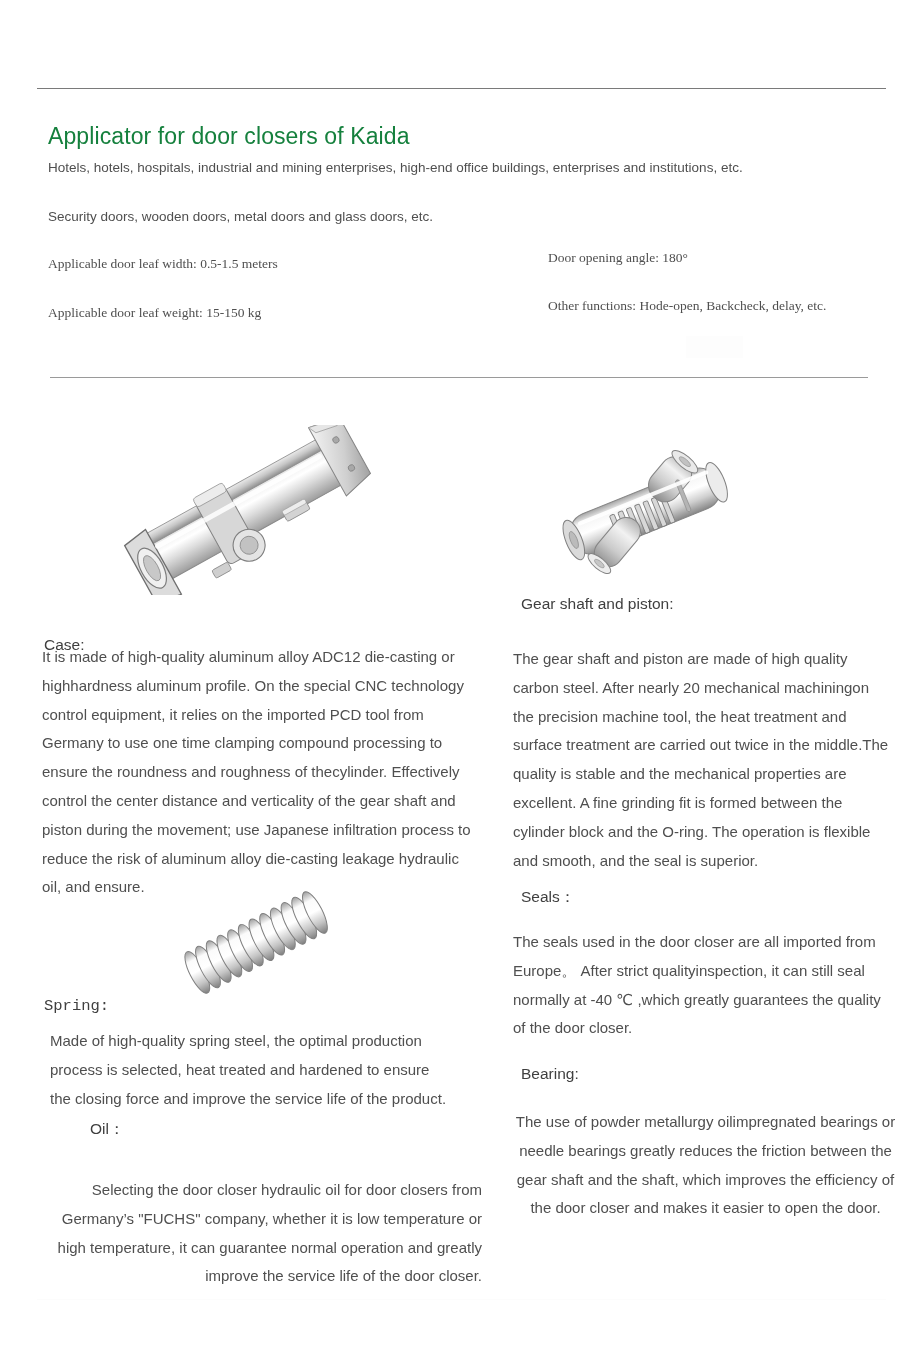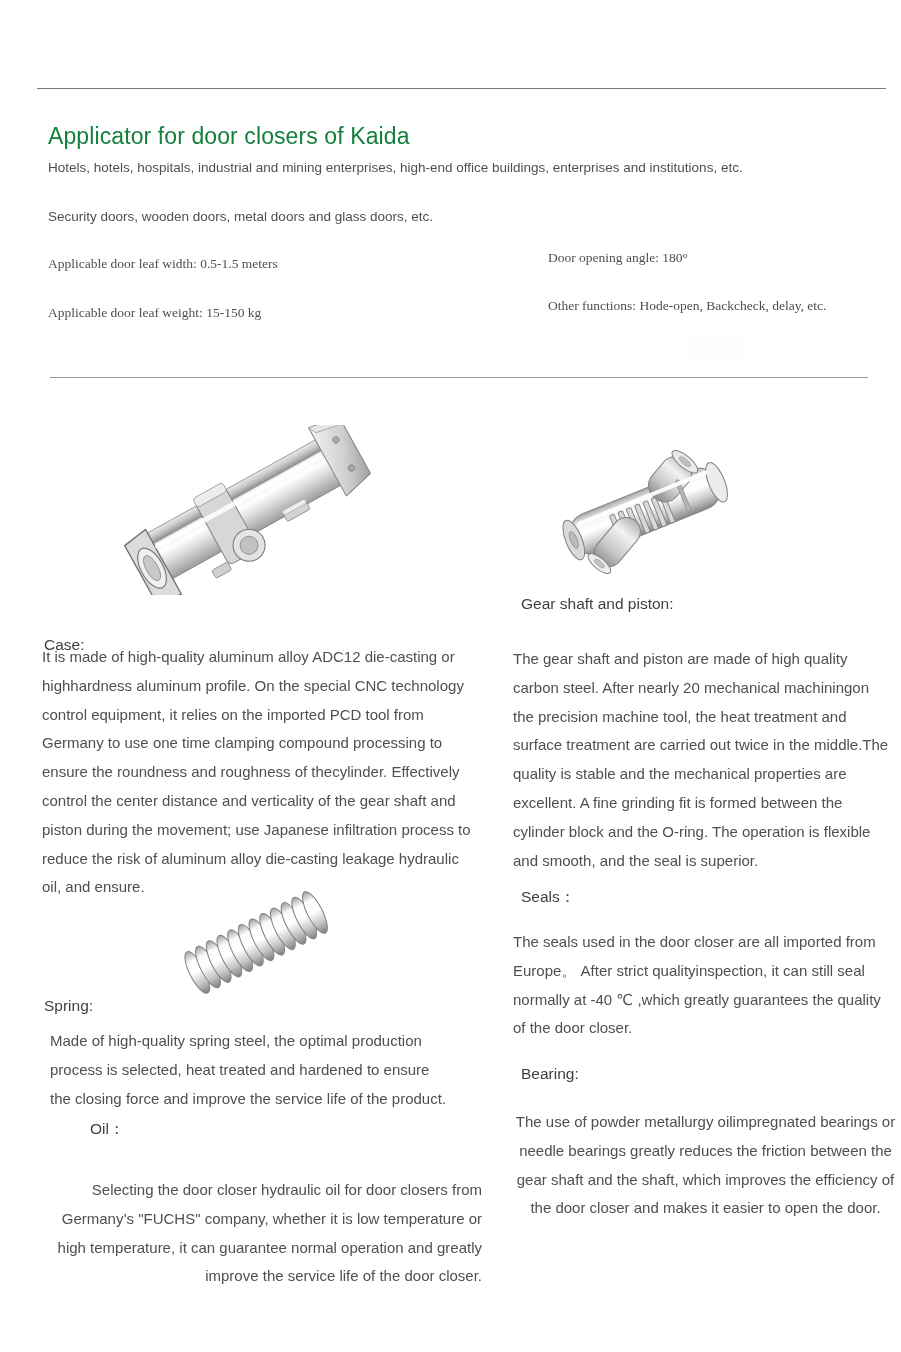--- a/index.html
+++ b/index.html
@@ -94,21 +94,21 @@
     margin: 0;
     text-align: left;
   }
   .part-svg { display: block; }
 
   
   .lc-img-case   { position: absolute; left: 60px;  top: 25px; }
   .lc-h-case     { position: absolute; left: 2px;   top: 197px; margin-top: 39px; }
   .lc-p-case     { position: absolute; left: 0px;   top: 243px; width: 440px; }
   .lc-img-spring { position: absolute; left: 120px; top: 490px; }
-  .lc-h-spring   { position: absolute; left: 2px;   top: 597px; }
+  .lc-h-spring   { position: absolute; left: 2px;   top: 597px; font-family: Liberation Mono, monospace; }
   .lc-p-spring   { position: absolute; left: 8px;   top: 627px; width: 400px; }
   .lc-h-oil      { position: absolute; left: 4px;   top: 719px; margin-left: 44px; }
   .lc-p-oil      { position: absolute; left: 0px;   top: 776px; width: 440px; text-align: right; }
 
   
   .rc-img-gear   { position: absolute; left: 25px; top: 35px; }
   .rc-h-gear     { position: absolute; left: 8px;  top: 195px; }
   .rc-p-gear     { position: absolute; left: 0px;  top: 245px; width: 378px; }
   .rc-h-seals    { position: absolute; left: 8px;  top: 487px; }
   .rc-p-seals    { position: absolute; left: 0px;  top: 528px; width: 378px; }

